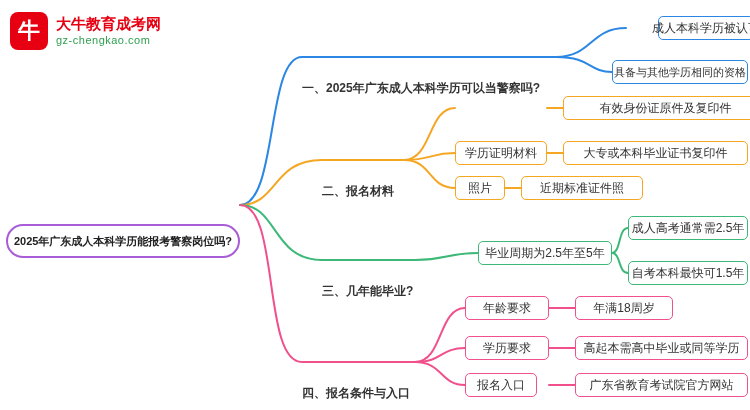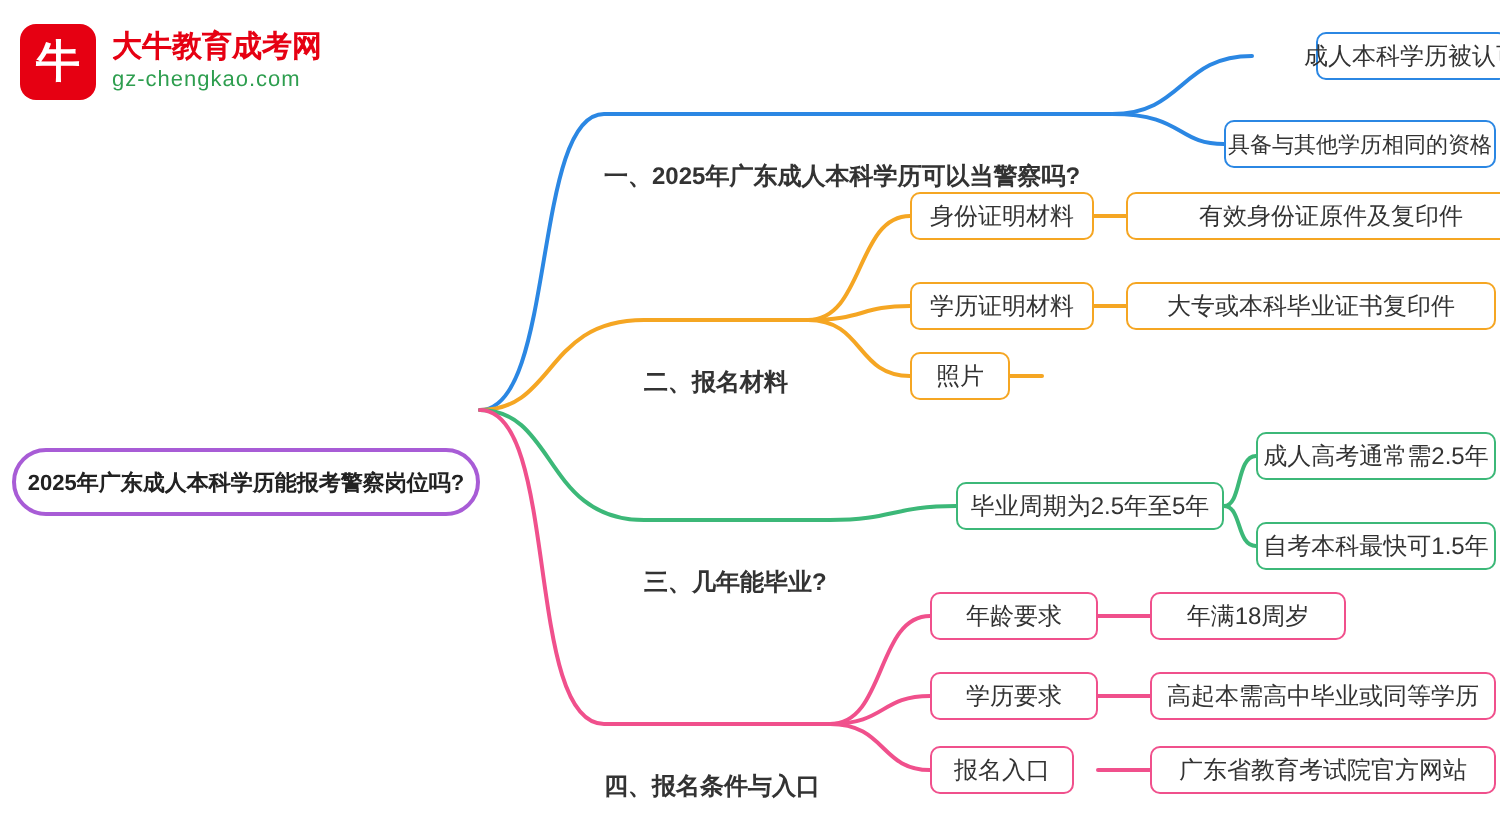--- a/index.html
+++ b/index.html
@@ -83,25 +83,25 @@
   <div class="root-node">2025年广东成人本科学历能报考警察岗位吗?</div>
 
   <div class="label" style="left:302px;top:40px">一、2025年广东成人本科学历可以当警察吗?</div>
   <div class="label" style="left:322px;top:143px">二、报名材料</div>
   <div class="label" style="left:322px;top:243px">三、几年能毕业?</div>
   <div class="label" style="left:302px;top:345px">四、报名条件与入口</div>
 
   <div class="node b1" style="left:658px;top:16px;width:96px">成人本科学历被认可</div>
   <div class="node b1 fs11" style="left:612px;top:60px;width:136px">具备与其他学历相同的资格</div>
 
-  <div class="node b2" style="left:455px;top:96px;width:92px">身份证明材料</div>
   <div class="node b2" style="left:563px;top:96px;width:205px">有效身份证原件及复印件</div>
   <div class="node b2" style="left:455px;top:141px;width:92px">学历证明材料</div>
   <div class="node b2" style="left:563px;top:141px;width:185px">大专或本科毕业证书复印件</div>
   <div class="node b2" style="left:455px;top:176px;width:50px">照片</div>
+  <div class="node b2" style="left:521px;top:176px;width:122px">近期标准证件照</div>
 
   <div class="node b3" style="left:478px;top:241px;width:134px">毕业周期为2.5年至5年</div>
   <div class="node b3" style="left:628px;top:216px;width:120px">成人高考通常需2.5年</div>
   <div class="node b3" style="left:628px;top:261px;width:120px">自考本科最快可1.5年</div>
 
   <div class="node b4" style="left:465px;top:296px;width:84px">年龄要求</div>
   <div class="node b4" style="left:575px;top:296px;width:98px">年满18周岁</div>
   <div class="node b4" style="left:465px;top:336px;width:84px">学历要求</div>
   <div class="node b4" style="left:575px;top:336px;width:173px">高起本需高中毕业或同等学历</div>
   <div class="node b4" style="left:465px;top:373px;width:72px">报名入口</div>

